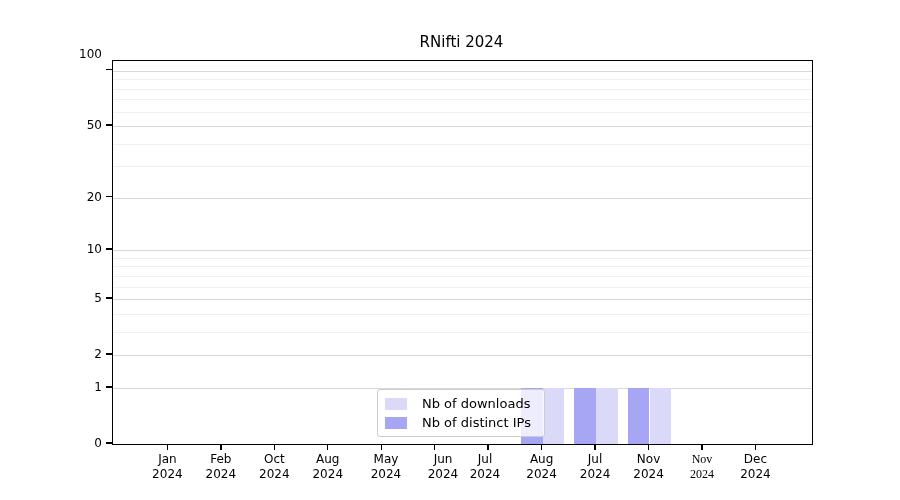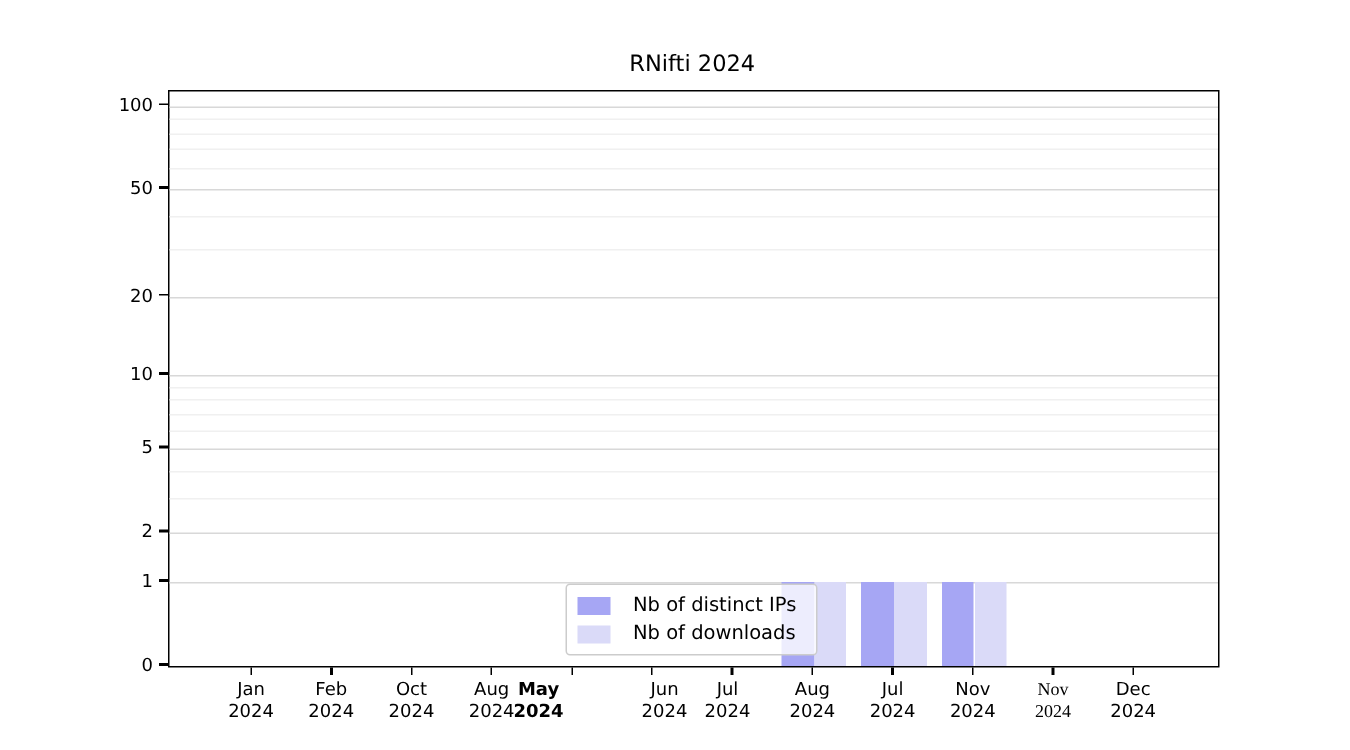--- a/index.html
+++ b/index.html
@@ -83,21 +83,21 @@
       <div class="ytick-label" style="top: 354.159px;">2</div>
       <div class="ytick-mark" style="left: 106px; top: 353.459px;"></div>
       <div class="ytick-label" style="top: 298.107px;">5</div>
       <div class="ytick-mark" style="left: 106px; top: 297.407px;"></div>
       <div class="ytick-label" style="top: 249.09px;">10</div>
       <div class="ytick-mark" style="left: 106px; top: 248.39px;"></div>
       <div class="ytick-label" style="top: 196.8px;">20</div>
       <div class="ytick-mark" style="left: 106px; top: 196.1px;"></div>
       <div class="ytick-label" style="top: 125.047px;">50</div>
       <div class="ytick-mark" style="left: 106px; top: 124.347px;"></div>
-      <div class="ytick-label" style="top: 70px;">100</div>
+      <div class="ytick-label" style="top: 54px;">100</div>
       <div class="ytick-mark" style="left: 106px; top: 69.0912px;"></div>
     </div>
   <div id="x-axis">
       <div class="xtick-mark" style="left: 166.7px;"></div>
       <div class="xtick-label" style="left: 167.4px;">
         <div>Jan</div>
         <div>2024</div>
       </div>
       <div class="xtick-mark" style="left: 220.16px;"></div>
       <div class="xtick-label" style="left: 220.86px;">
@@ -108,21 +108,21 @@
       <div class="xtick-label" style="left: 274.32px;">
         <div>Oct</div>
         <div>2024</div>
       </div>
       <div class="xtick-mark" style="left: 327.08px;"></div>
       <div class="xtick-label" style="left: 327.78px;">
         <div>Aug</div>
         <div>2024</div>
       </div>
       <div class="xtick-mark" style="left: 380.54px;"></div>
-      <div class="xtick-label" style="left: 359px; font-weight: bold;">
+      <div class="xtick-label" style="left: 386px;">
         <div>May</div>
         <div>2024</div>
       </div>
       <div class="xtick-mark" style="left: 434px;"></div>
       <div class="xtick-label" style="left: 443px;">
         <div>Jun</div>
         <div>2024</div>
       </div>
       <div class="xtick-mark" style="left: 487.46px;"></div>
       <div class="xtick-label" style="left: 485px;">
@@ -151,21 +151,21 @@
       </div>
       <div class="xtick-mark" style="left: 754.76px;"></div>
       <div class="xtick-label" style="left: 755.46px;">
         <div>Dec</div>
         <div>2024</div>
       </div>
     </div>
 
   <div id="legend" style="border-color: rgb(204, 204, 204);">
     <div class="legend-row">
+      <span class="legend-swatch" id="swatch-1" style="background: rgb(218, 218, 248);"></span>
+      <span class="legend-label">Nb of downloads</span>
+    </div>
+    <div class="legend-row">
       <span class="legend-swatch" id="swatch-0" style="background: rgb(166, 166, 244);"></span>
       <span class="legend-label">Nb of distinct IPs</span>
-    </div>
-    <div class="legend-row">
-      <span class="legend-swatch" id="swatch-1" style="background: rgb(218, 218, 248);"></span>
-      <span class="legend-label">Nb of downloads</span>
     </div>
   </div>
 </div>
 
 </body></html>

